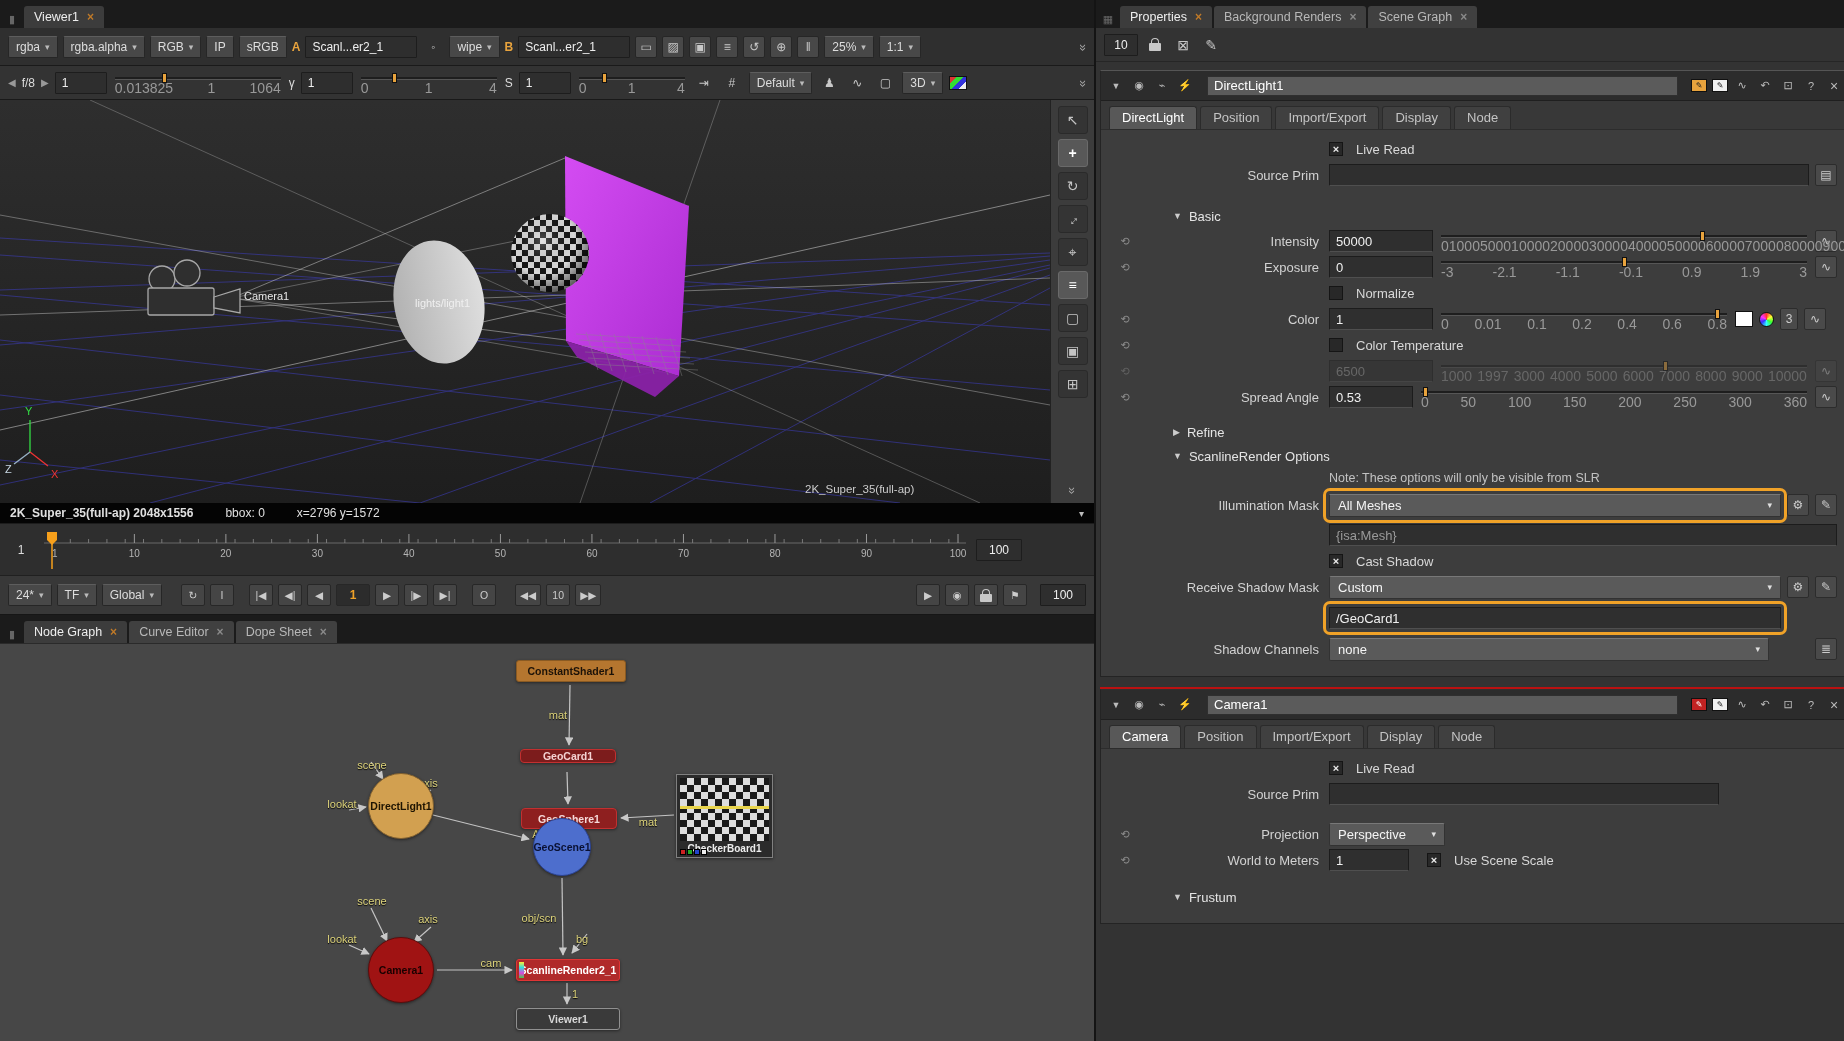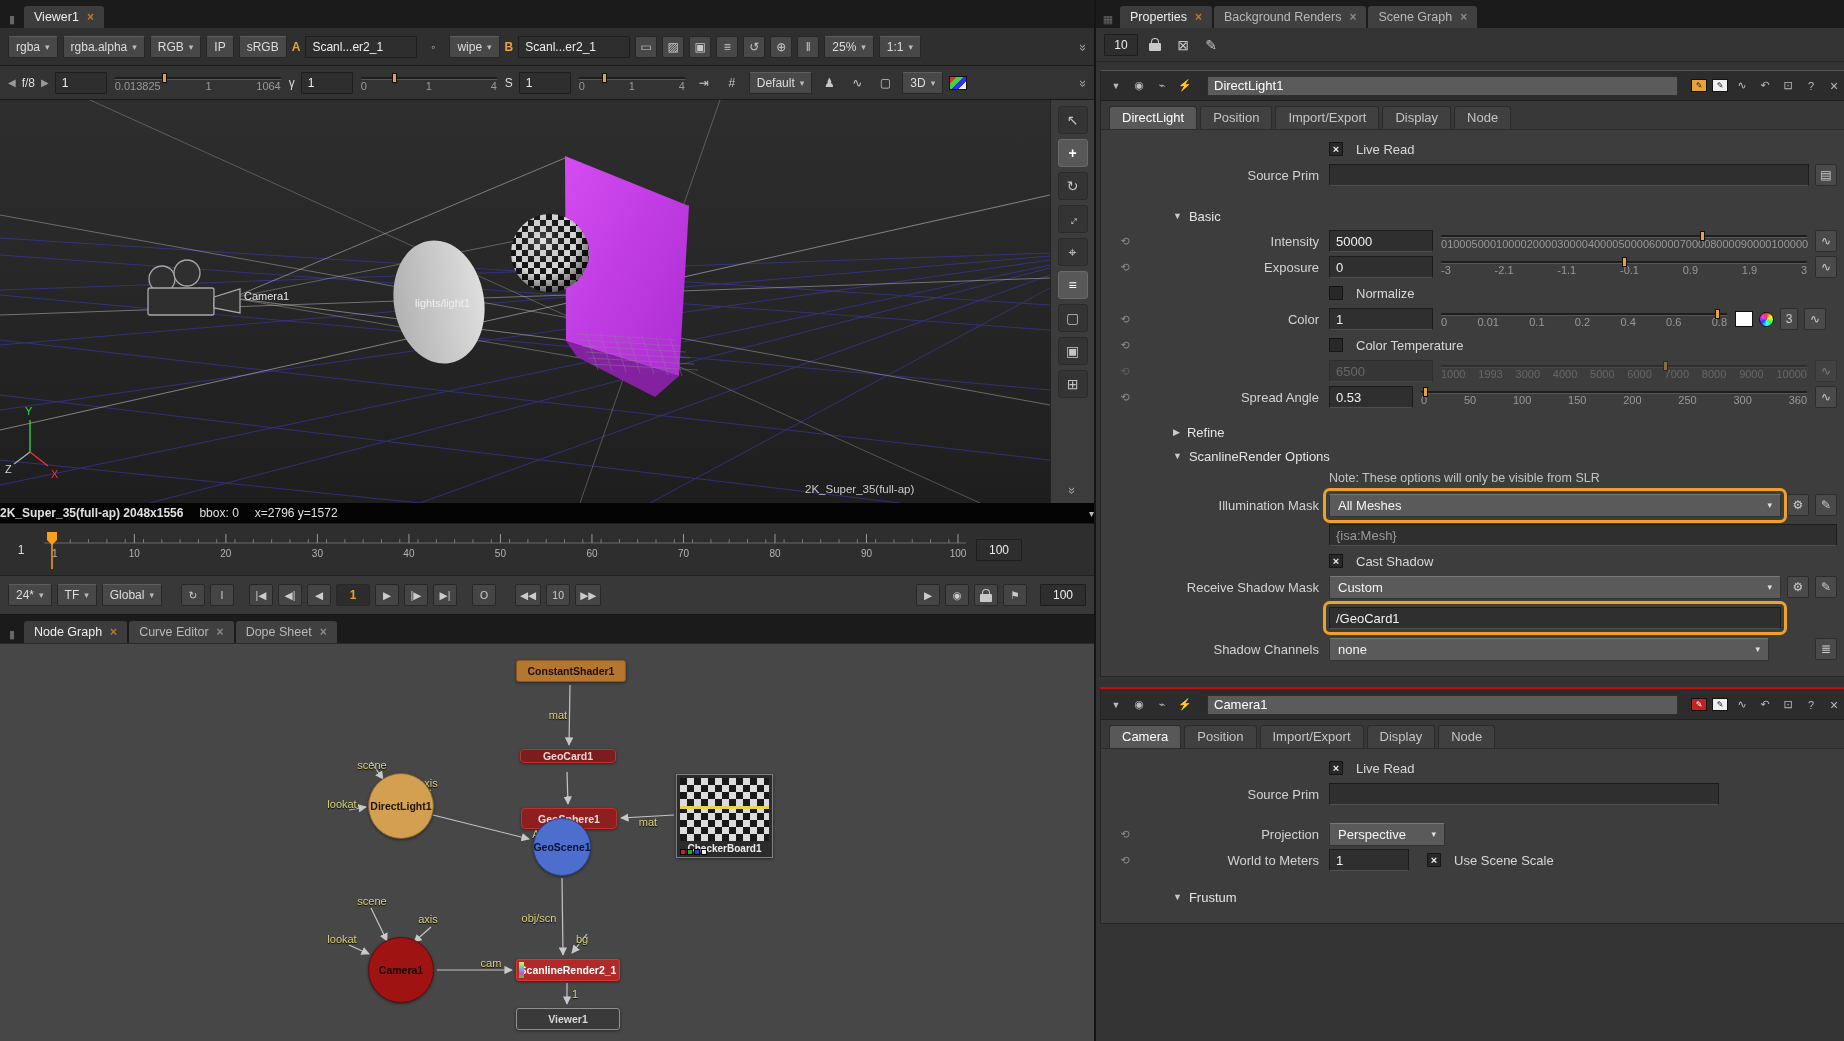--- a/index.html
+++ b/index.html
@@ -31,35 +31,35 @@
   .icobtn{width:22px;height:22px;background:var(--chip);border:1px solid var(--chipb);display:inline-flex;align-items:center;justify-content:center;color:#c8c8c8;font-size:12px;border-radius:2px}
   .icobtn.plain{background:transparent;border-color:transparent}
   .chevrons{color:#aaa;transform:rotate(90deg);font-size:13px;letter-spacing:-2px}
   .navarrow{color:#999;font-size:10px}
   .swatch-grad{width:18px;height:14px;border:1px solid #111;background:linear-gradient(135deg,#d33 0 25%,#3d3 0 50%,#33d 0 75%,#eee 0)}
 
   
   .slider{position:relative;height:24px;flex:1;min-width:90px}
   .sl-track{position:absolute;left:2px;right:2px;top:6px;height:2px;background:#1e1e1e;box-shadow:0 1px 0 #565656}
   .sl-ticks{position:absolute;left:2px;right:2px;top:9px;display:flex;justify-content:space-between;pointer-events:none}
-  .sl-ticks span{font-size:11px;color:#999}
+  .sl-ticks span{font-size:14px;color:#999}
   .sl-handle{position:absolute;top:2px;width:5px;height:10px;margin-left:-2px;background:var(--amber);border:1px solid #111}
   .disabled{opacity:.45}
 
   
   .viewport{height:403px;display:flex;background:#242424;position:relative}
   .vp-svg{width:1050px;height:403px;display:block}
   .toolcol{width:44px;background:#3c3c3c;border-left:1px solid #222;display:flex;flex-direction:column;align-items:center;gap:5px;padding:6px 0}
   .tool{width:30px;height:28px;display:flex;align-items:center;justify-content:center;color:#c5c5c5;font-size:14px;border-radius:3px;background:#343434;border:1px solid #2a2a2a}
   .tool.active{background:#585858;border-color:#6a6a6a;color:#fff}
   .tool.rot45{font-size:13px}
   .tool.rot45 span{display:inline-block;transform:rotate(-45deg)}
 
   
-  .infobar{height:20px;background:#040404;color:#e0e0e0;display:flex;align-items:center;gap:16px;padding:0 0;font-size:12px}
+  .infobar{height:20px;background:#040404;color:#e0e0e0;display:flex;align-items:center;gap:32px;padding:0 10px;font-size:12px}
   .infobar .caret{margin-left:auto;color:#bbb;font-size:10px}
 
   
   .timeline{height:52px;background:#2e2e2e;border-top:1px solid #1c1c1c;display:flex;align-items:center;padding:0 8px;gap:10px}
   .tl-start{width:26px;text-align:center;color:#ddd;font-size:12px}
   .ruler{flex:1;height:42px;position:relative}
   .tl-end{width:46px;justify-content:center}
   .transport{height:40px;background:#383838;border-top:1px solid #202020;border-bottom:1px solid #161616;display:flex;align-items:center;gap:5px;padding:0 8px}
   .tbtn{min-width:24px;height:22px;padding:0 4px;background:#454545;border:1px solid #272727;color:#ccc;display:inline-flex;align-items:center;justify-content:center;font-size:10.5px;border-radius:2px;white-space:nowrap}
   .tbtn.cur{color:var(--orange);font-weight:bold;min-width:34px;background:#2c2c2c;font-size:12px}
@@ -760,21 +760,21 @@
             <div class="gut">⟲</div>
             <div class="plabel"></div>
             <div class="pfields">
               <div class="pf dim" style="width:104px">
                   <span>6500</span>
                 </div>
               <div class="slider" style="--pos:61%">
                   <div class="sl-track"></div>
                   <div class="sl-ticks">
                     <span>1000</span>
-                    <span>1993</span>
+                    <span>1997</span>
                     <span>3000</span>
                     <span>4000</span>
                     <span>5000</span>
                     <span>6000</span>
                     <span>7000</span>
                     <span>8000</span>
                     <span>9000</span>
                     <span>10000</span>
                   </div>
                   <div class="sl-handle" style="left: 61%;"></div>

